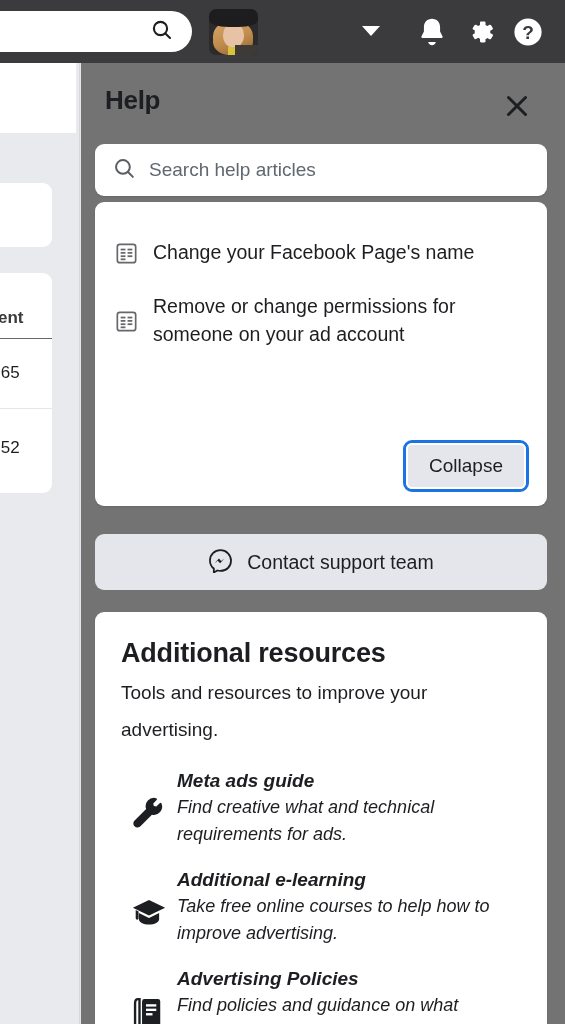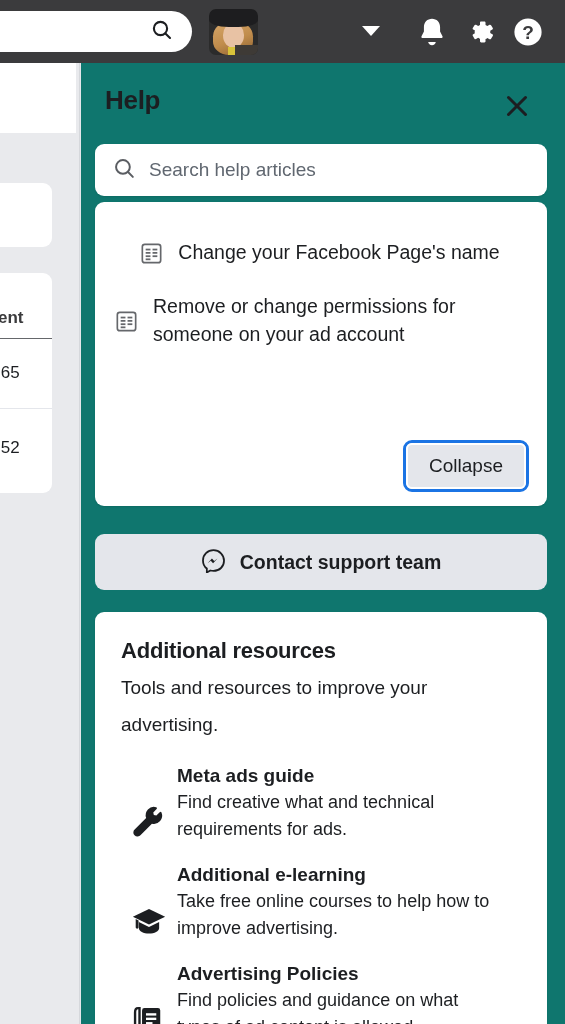--- a/index.html
+++ b/index.html
@@ -78,21 +78,21 @@
   #bg-hdr { top: 28px; height: 34px; font-weight: bold; color: #3b3b3d; padding-left: 58px;}
   #bg-line1 { position:absolute; left:0; top:65px; width:112px; height:1px; background:#65676b;}
   #bg-r1 { top: 85px; height: 30px; padding-left: 56px; }
   #bg-line2 { position:absolute; left:0; top:135px; width:112px; height:1px; background:#e4e6eb;}
   #bg-r2 { top: 160px; height: 30px; padding-left: 56px; }
 
   
   #panel {
     position: absolute; left: 81px; top: 63px;
     width: 484px; height: 961px;
-    background: #0f766e;
+    background: #737373;
     overflow: hidden;
   }
   #panel-header {
     position: absolute; left: 0; top: 0; width: 484px; height: 80px;
   }
   #panel-title {
     position: absolute; left: 24px; top: 22px;
     font-size: 26px; font-weight: bold; color: #1c1e21; letter-spacing: -0.3px;
   }
   #close-button {
@@ -121,21 +121,21 @@
     position: absolute; left: 14px; top: 139px;
     width: 452px; height: 304px;
     background: #ffffff; border-radius: 9px;
     box-shadow: 0 1px 2px rgba(0,0,0,0.10);
   }
   .article-item {
     position: absolute; left: 0; width: 452px;
     display: flex; align-items: flex-start; cursor: pointer;
     padding: 0 22px 0 19px;
   }
-  #article-0 { top: 36px; justify-content: center; }
+  #article-0 { top: 36px; }
   #article-1 { top: 90px; }
   .article-icon { flex: none; margin-top: 3px; margin-right: 14px; }
   .article-label {
     font-size: 19.5px; color: #1c1e21; line-height: 28px; max-width: 352px;
   }
   #collapse-button-wrap {
     position: absolute; right: 18px; bottom: 14px;
   }
   #collapse-button {
     min-width: 126px; height: 52px;
@@ -148,42 +148,41 @@
     padding: 0 20px;
   }
 
   
   #contact-support-button {
     position: absolute; left: 14px; top: 471px;
     width: 452px; height: 56px;
     background: #e4e6eb; border-radius: 9px;
     display: flex; align-items: center; justify-content: center;
     cursor: pointer;
-    font-weight: bold;
   }
   #messenger-icon { margin-right: 14px; flex: none; }
   #contact-support-label { font-size: 19.5px; color: #1c1e21; }
 
   
   #resources-card {
     position: absolute; left: 14px; top: 549px;
     width: 452px; height: 424px;
     background: #ffffff; border-radius: 9px;
     box-shadow: 0 1px 2px rgba(0,0,0,0.10);
     padding: 26px 24px 0 26px;
   }
   #resources-title {
-    font-size: 22px; font-weight: bold; color: #1c1e21; letter-spacing: -0.2px;
+    font-size: 27px; font-weight: bold; color: #1c1e21; letter-spacing: -0.2px;
   }
   #resources-subtitle {
     font-size: 19px; color: #1c1e21; line-height: 37px; margin-top: 5px;
     max-width: 360px;
   }
   #resources-list { margin-top: 22px; }
-  .resource-item { display: flex; align-items: flex-end; margin-bottom: 21px; cursor: pointer; }
+  .resource-item { display: flex; align-items: center; margin-bottom: 21px; cursor: pointer; font-style: italic; }
   .resource-icon { flex: none; width: 56px; margin-top: 12px; display:flex; justify-content:center; }
   .resource-text { flex: 1; }
   .resource-title { font-size: 19px; font-weight: bold; color: #1c1e21; }
   .resource-desc { font-size: 18px; color: #1c1e21; line-height: 27px; margin-top: 2px; max-width: 325px; }
 </style>
 </head>
 <body>
 
 <div id="topbar">
 

